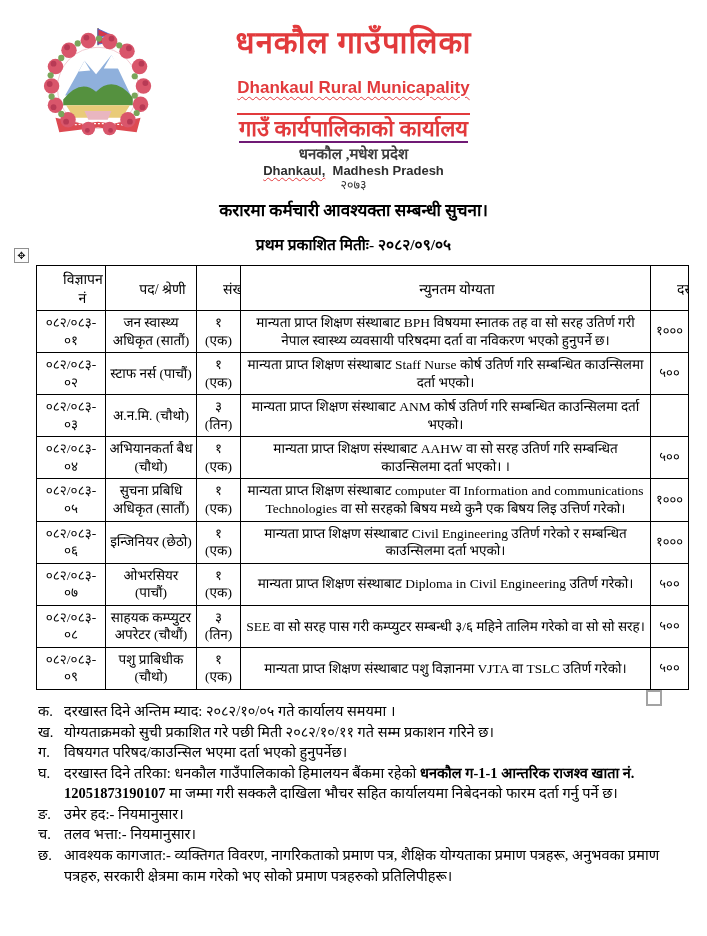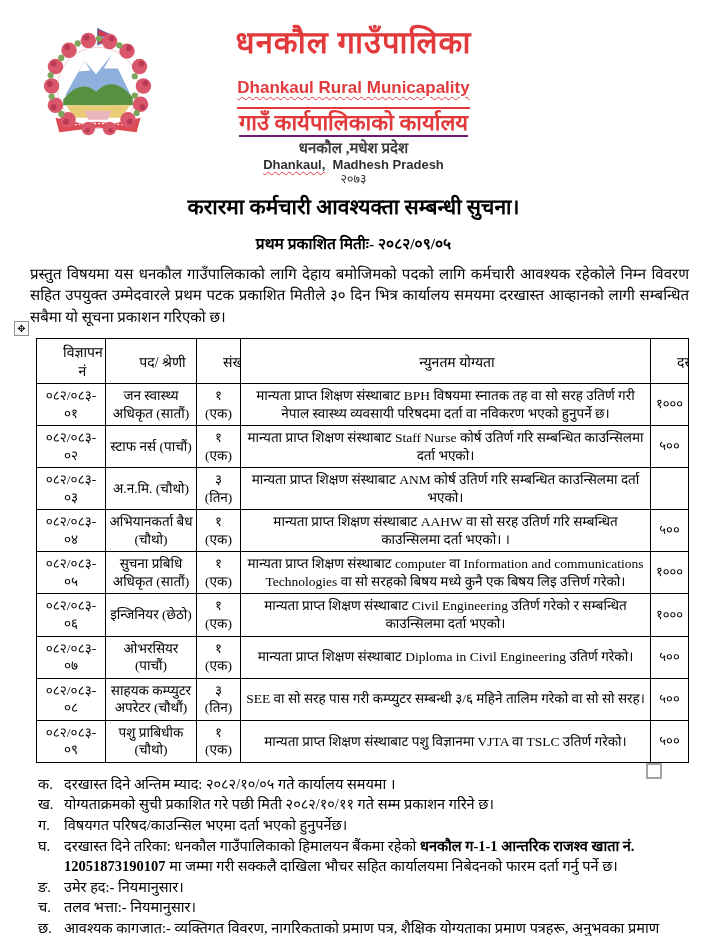--- a/index.html
+++ b/index.html
@@ -5,30 +5,30 @@
   html,body{margin:0;padding:0;background:#ffffff;width:707px;height:936px;overflow:hidden;}
   body{font-family:"Liberation Serif",serif;color:#000;}
   .page{position:relative;width:707px;height:736px;}
 
   
   .letterhead{position:relative;text-align:center;padding-top:26px;line-height:1.08;}
   .logo{position:absolute;left:40px;top:26px;width:116px;height:116px;}
   .h-np-big{font-size:31px;font-weight:bold;color:#e23a3c;letter-spacing:1px;}
   .h-en-ul{display:inline-block;font-family:"Liberation Sans",sans-serif;font-size:17px;font-weight:bold;color:#e23a3c;
            border-bottom:2px solid #e23a3c;text-decoration:underline wavy #e23a3c 1px;text-underline-offset:3px;
-           margin-top:2px;padding-bottom:10px;}
+           margin-top:2px;padding-bottom:16px;}
   .h-np-mid{display:inline-block;font-size:22px;font-weight:bold;color:#e23a3c;border-bottom:2px solid #701a75;margin-top:1px;line-height:1.15;}
   .h-en2{font-family:"Liberation Sans",sans-serif;font-size:17px;font-weight:bold;color:#dd5254;margin-top:2px;}
   .h-addr-np{font-size:15px;font-weight:bold;color:#3d3d3d;margin-top:3px;}
   .h-addr-en{font-family:"Liberation Sans",sans-serif;font-size:13px;font-weight:bold;color:#2f2f2f;margin-top:1px;}
   .wavy{text-decoration:underline wavy #e23a3c 1px;text-underline-offset:2px;text-align:center;}
   .h-year{font-size:12.5px;color:#333;margin-top:1px;}
 
   
-  .title{font-size:21px;font-weight:bold;text-align:center;margin-top:6px;}
+  .title{font-size:17px;font-weight:bold;text-align:center;margin-top:6px;}
   .date-line{font-size:15.5px;font-weight:bold;text-align:center;margin-top:12px;}
   .intro{font-size:15px;line-height:1.42;text-align:justify;margin:10px 18px 0 30px;}
 
   
   .table-wrap{position:relative;margin:10px 19px 0 36px;}
   table{border-collapse:collapse;table-layout:fixed;width:652px;font-size:13.5px;}
   col.c1{width:69px;}col.c2{width:91px;}col.c3{width:44px;}col.c4{width:410px;}col.c5{width:38px;}
   th,td{border:1.5px solid #000;text-align:center;vertical-align:middle;padding:3px 3px;overflow:hidden;}
   th{font-weight:normal;font-size:14px;height:28px;padding-left:26px;}
   td{height:34px;line-height:1.3;}
@@ -120,21 +120,20 @@
     <div class="h-np-big">धनकौल गाउँपालिका</div><br>
     <span class="h-en-ul">Dhankaul Rural Municapality</span><br>
     <span class="h-np-mid">गाउँ कार्यपालिकाको कार्यालय</span>
     <div class="h-addr-np">धनकौल ,मधेश प्रदेश</div>
     <div class="h-addr-en"><span class="wavy">Dhankaul,</span>&nbsp; <span>Madhesh Pradesh</span></div>
     <div class="h-year">२०७३</div>
   </header>
 
   <div class="title">करारमा कर्मचारी आवश्यक्ता सम्बन्धी सुचना।</div>
   <div class="date-line">प्रथम प्रकाशित मितीः- २०८२/०९/०५</div>
-  <p class="intro">प्रस्तुत विषयमा यस धनकौल गाउँपालिकाको लागि देहाय बमोजिमको पदको लागि कर्मचारी आवश्यक रहेकोले निम्न विवरण सहित उपयुक्त उम्मेदवारले प्रथम पटक प्रकाशित मितीले ३० दिन भित्र कार्यालय समयमा दरखास्त आव्हानको लागी सम्बन्धित सबैमा यो सूचना प्रकाशन गरिएको छ।</p>
 
   <div class="table-wrap">
     <span class="move-handle">✥</span>
     <table>
       <colgroup>
           <col class="c1">
           <col class="c2">
           <col class="c3">
           <col class="c4">
           <col class="c5">

